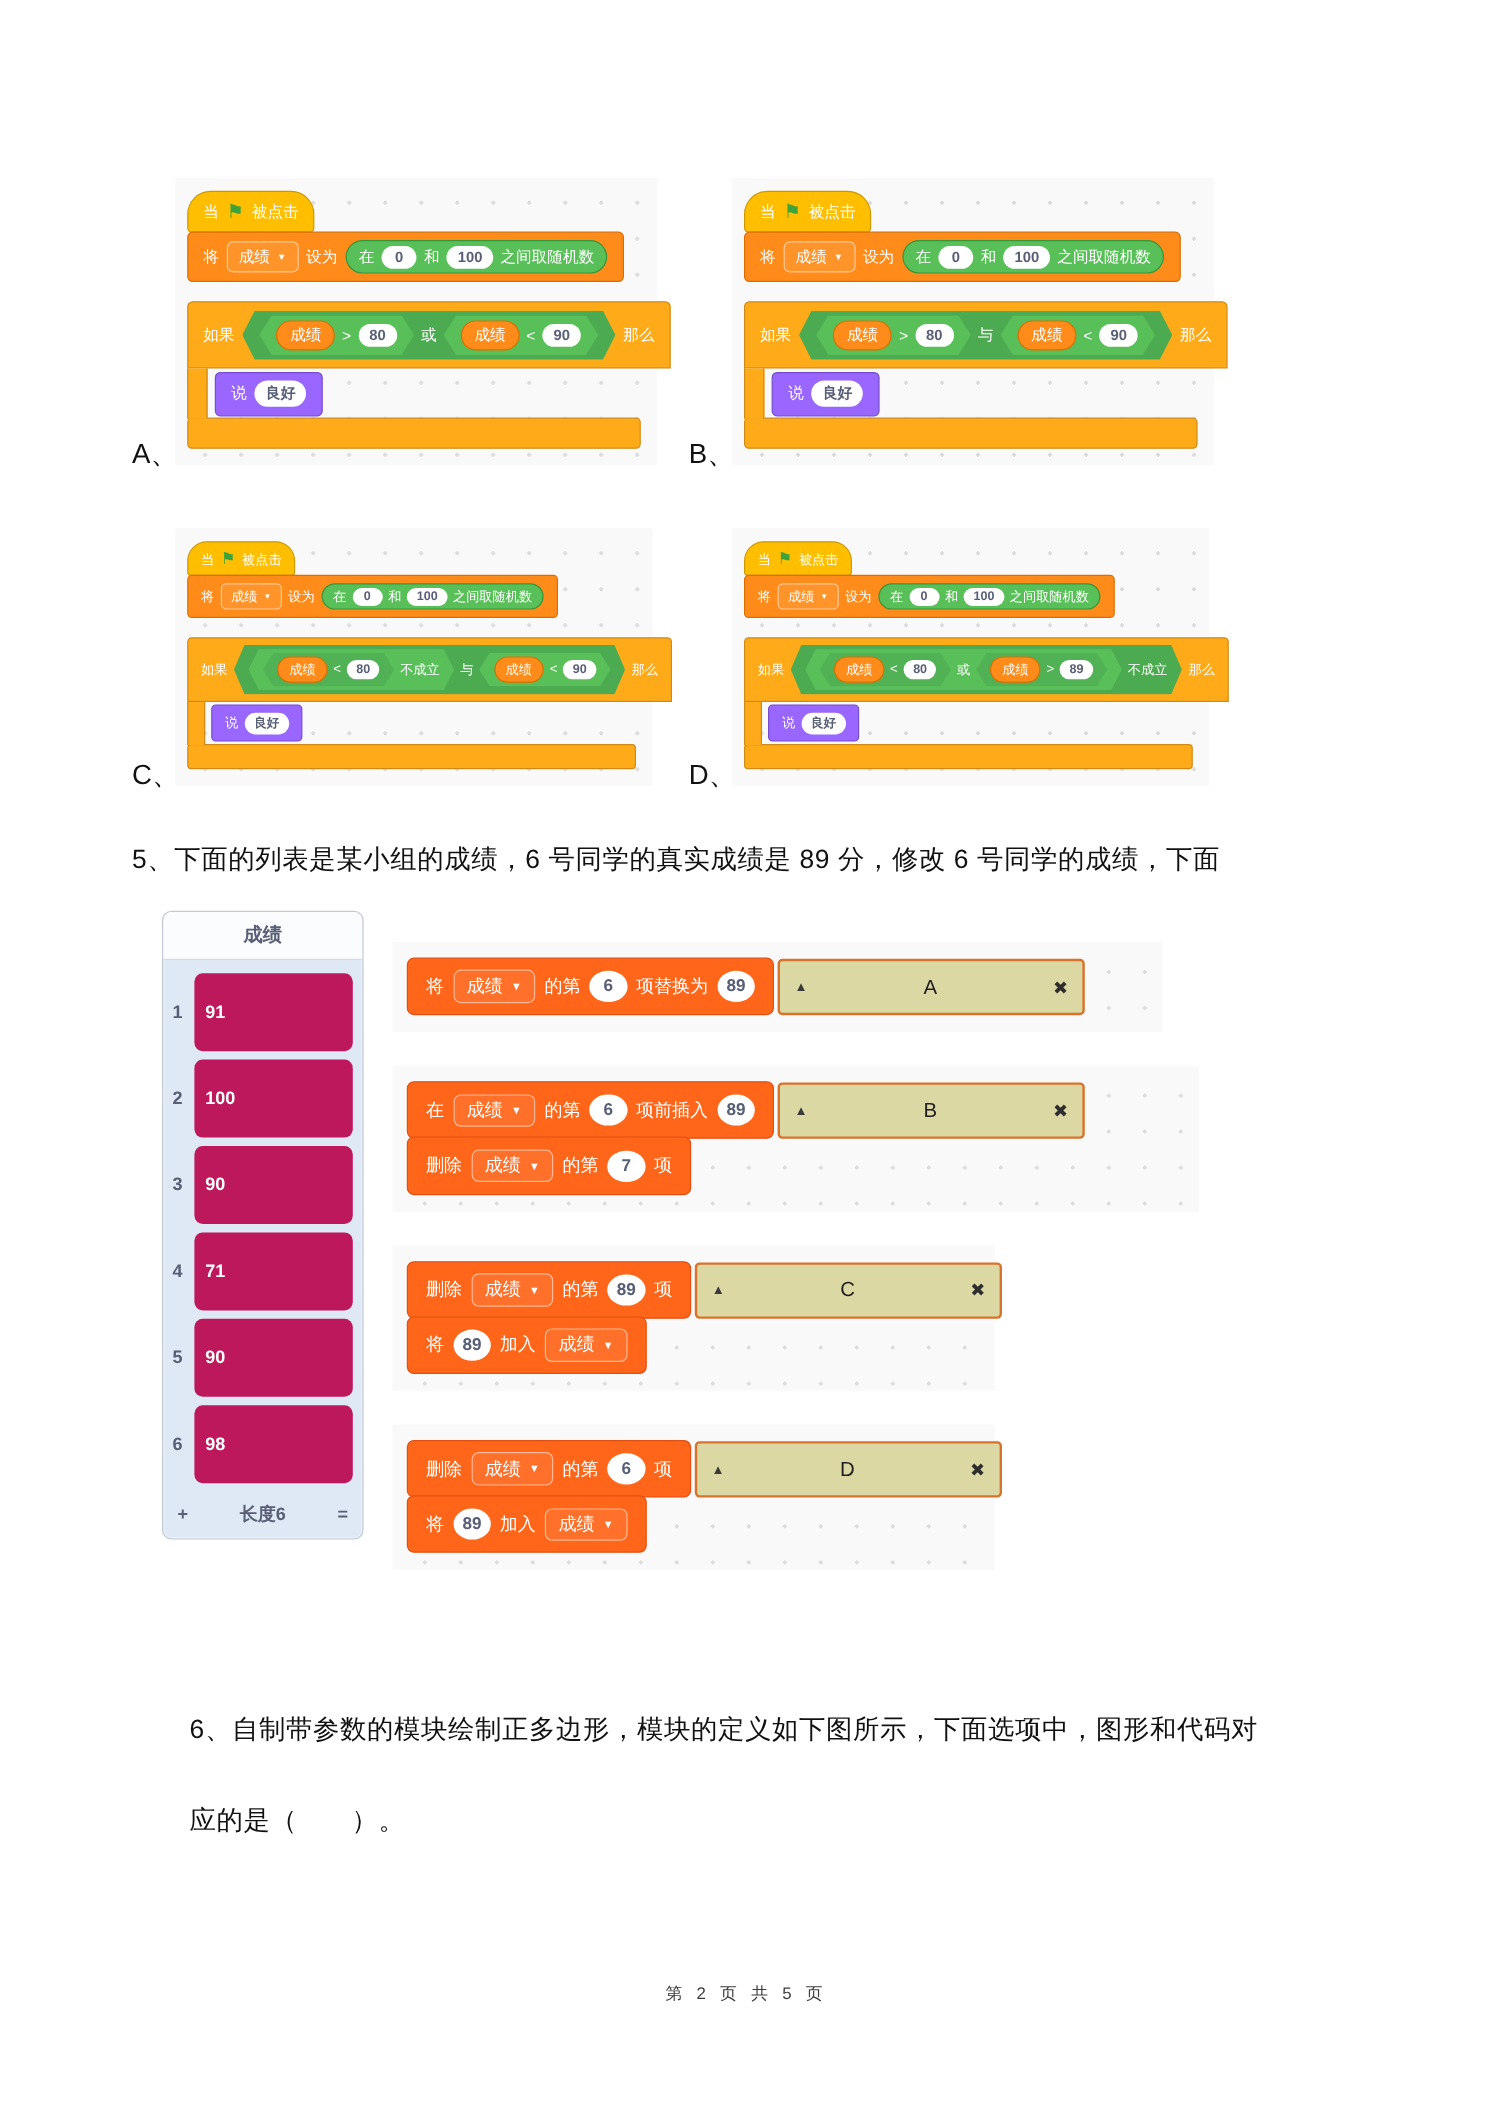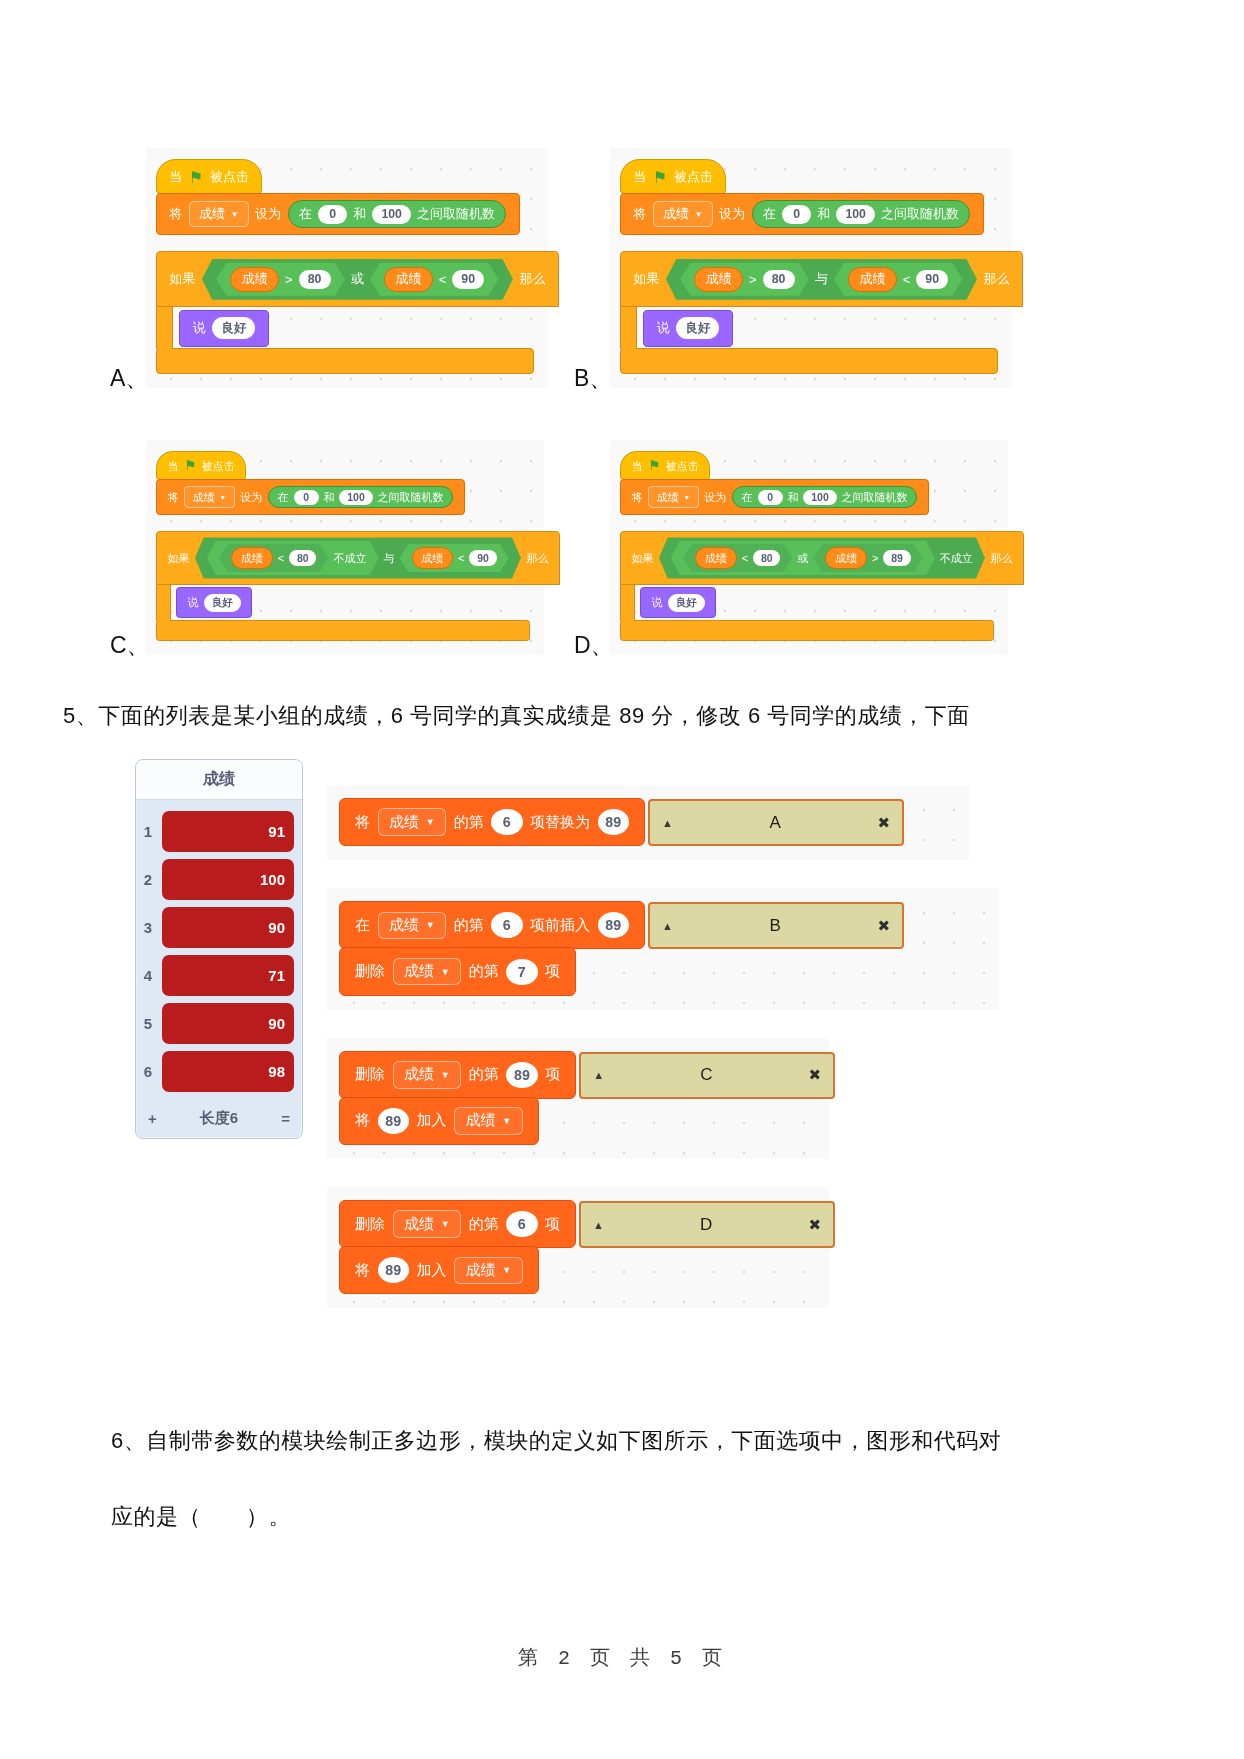--- a/index.html
+++ b/index.html
@@ -1,20 +1,20 @@
 <!DOCTYPE html>
 <html lang="zh"><head>
 <meta charset="utf-8">
 <style>
   html,body{margin:0;padding:0;background:#ffffff;}
   .page{position:relative;width:1244px;height:1759px;background:#fff;
         font-family:"Liberation Sans","DejaVu Sans",sans-serif;color:#1a1a1a;overflow:hidden;}
 
   
-  .q-text{margin:0 0 0 63px;font-size:22px;line-height:1.35;letter-spacing:.5px;color:#111;}
+  .q-text{margin:0 0 0 110px;font-size:22px;line-height:1.35;letter-spacing:.5px;color:#111;}
   .q-text b{font-weight:bold;}
 
   
   .q4-grid{display:grid;grid-template-columns:428px 428px;column-gap:36px;row-gap:52px;
            margin:148px 0 0 110px;}
   .q4cell{position:relative;padding-left:36px;}
   .opt-label{position:absolute;left:0;bottom:-6px;font-size:23px;color:#111;}
   .panel{background-color:#f9f9f9;
          background-image:radial-gradient(#dcdcdc 1.5px,transparent 1.6px);
          background-size:30px 30px;background-position:10px 6px;
@@ -60,22 +60,22 @@
   
   .q5-area{display:flex;align-items:flex-start;gap:24px;margin:28px 0 0 135px;}
 
   .list-monitor{width:166px;background:#dfe9f5;border:1px solid #c3c9d4;border-radius:8px;
                 overflow:hidden;box-shadow:0 0 0 1px #eef2f8 inset;}
   .lm-header{background:#fbfcfe;border-bottom:1px solid #d5dae3;text-align:center;
              font-weight:bold;font-size:16px;color:#575E75;padding:9px 0;}
   .lm-body{padding:4px 8px 2px 4px;}
   .lm-row{display:flex;align-items:center;gap:6px;margin:7px 0;}
   .lm-idx{width:16px;text-align:center;color:#575E75;font-weight:bold;font-size:15px;}
-  .lm-cell{flex:1;background:#b91c1c;color:#fff;border-radius:7px;padding:12px 9px;
-           font-size:15px;font-weight:bold;text-align:right;}
+  .lm-cell{flex:1;background:#be185d;color:#fff;border-radius:7px;padding:24px 9px;
+           font-size:15px;font-weight:bold;}
   .lm-footer{display:flex;align-items:center;justify-content:space-between;
              padding:8px 12px 10px 12px;color:#575E75;font-size:15px;font-weight:bold;}
 
   .q5-opts{display:flex;flex-direction:column;gap:28px;margin-top:26px;}
   .snippet{background-color:#f9f9f9;
            background-image:radial-gradient(#dcdcdc 1.5px,transparent 1.6px);
            background-size:30px 30px;background-position:12px 10px;
            padding:14px 12px;font-size:15px;}
   .optrow{display:flex;align-items:stretch;width:max-content;}
   .optrow + .optrow{margin-top:-1px;}
@@ -85,21 +85,21 @@
               background:#dcd8a4;border:2px solid #d8732e;border-radius:4px;
               width:228px;margin-left:3px;padding:0 12px;color:#222;}
   .ab-up{font-size:11px;color:#3a3a3a;}
   .ab-letter{font-size:17px;color:#1f1f1f;}
   .ab-close{font-size:15px;font-weight:bold;color:#2e2e2e;}
 
   
   .q6-block{margin-top:118px;padding-left:48px;}
   .q6-line2{margin-top:46px;}
   .page-footer{position:absolute;left:0;right:0;bottom:88px;text-align:center;
-               font-size:20px;color:#3c3c3c;letter-spacing:4px;font-family:Liberation Mono, monospace;}
+               font-size:14px;color:#3c3c3c;letter-spacing:4px;}
 </style>
 </head>
 <body>
 
 <div class="page">
 
   <div class="q4-grid">
     <div class="q4cell">
       <span class="opt-label">A、</span>
       <div class="panel large">

